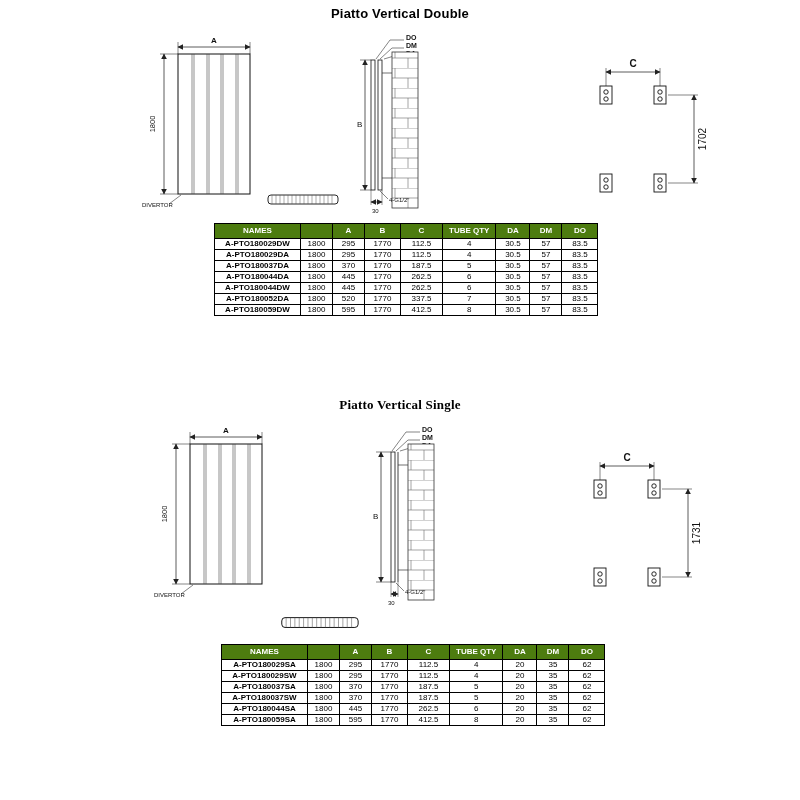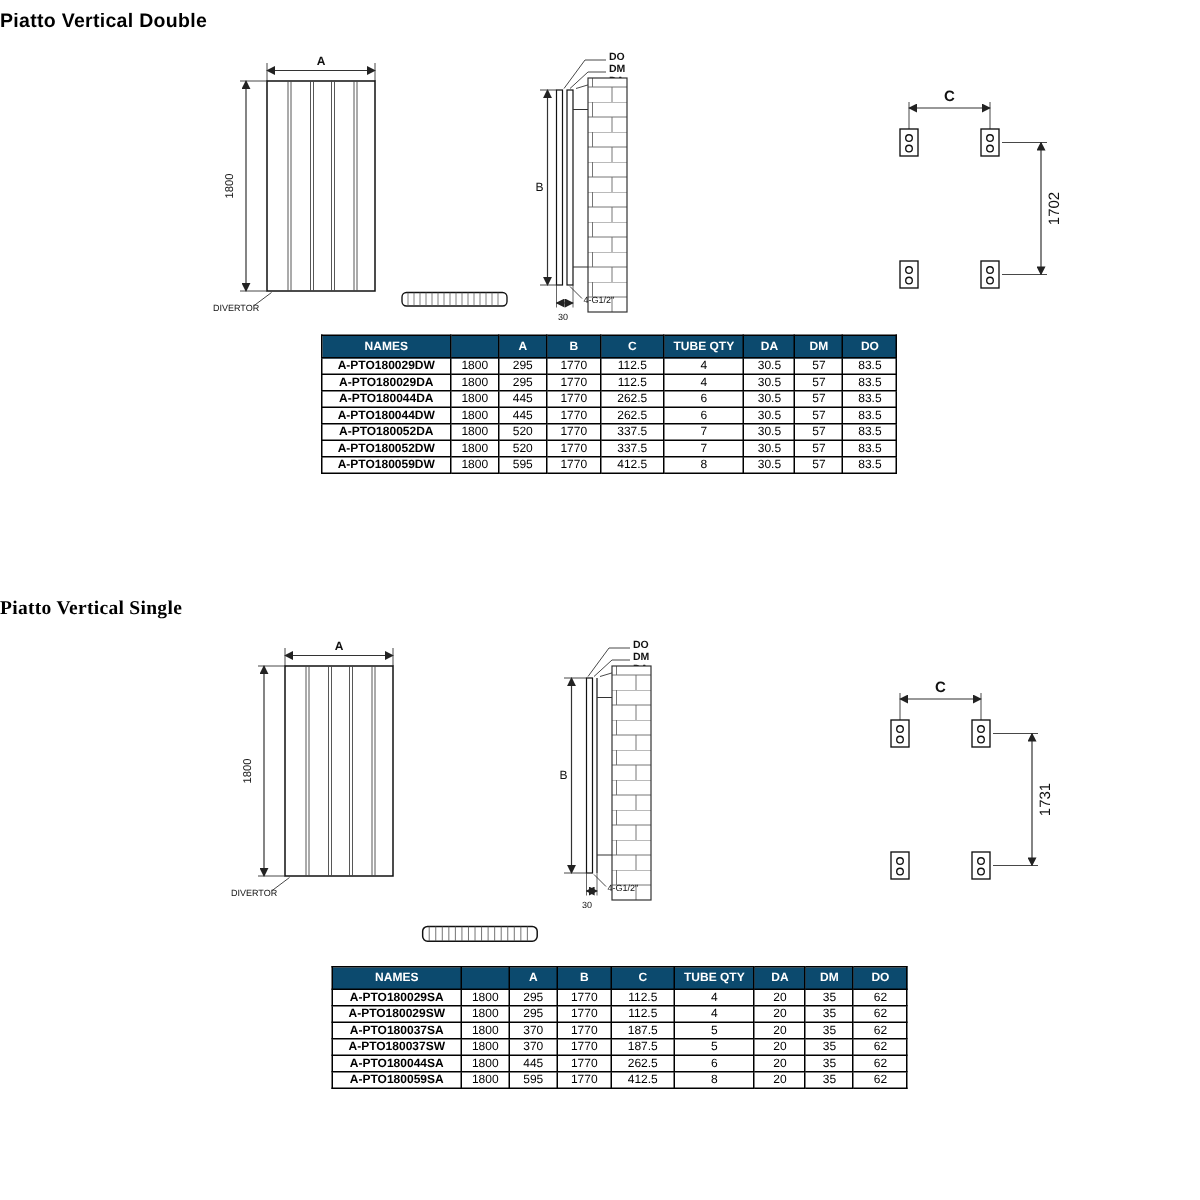--- a/index.html
+++ b/index.html
@@ -1,27 +1,27 @@
 <!DOCTYPE html>
 <html><head>
 <meta charset="utf-8">
 <style>
   * { margin:0; padding:0; box-sizing:border-box; }
   html,body { background:#ffffff; }
   body { font-family:"Liberation Sans", sans-serif; color:#000; }
   .canvas { position:relative; width:800px; height:800px; background:#fff; overflow:hidden; }
   .abs { position:absolute; }
-  .section-title { left:0; width:800px; font-size:13px; font-weight:bold; letter-spacing:0.2px; }
+  .section-title { left:0; width:800px; text-align:center; font-size:13px; font-weight:bold; letter-spacing:0.2px; }
   svg text { font-family:"Liberation Sans", sans-serif; fill:#111; }
   .spec-table { border-collapse:collapse; background:#fff; }
   .spec-table th, .spec-table td {
     border:1px solid #000; font-size:8px; line-height:1; padding:1px 2px;
     text-align:center; white-space:nowrap; vertical-align:middle;
   }
-  .spec-table th { background:#0c4a6e; color:#fff; font-weight:bold; padding:3px 6px; }
+  .spec-table th { background:#4d7c0f; color:#fff; font-weight:bold; padding:3px 6px; }
   .spec-table td:first-child { font-weight:bold; }
 </style>
 </head>
 <body>
 
 <div class="canvas">
 
   <svg width="0" height="0" style="position:absolute">
     <defs>
       <marker id="ah" viewBox="0 0 10 10" refX="9" refY="5" markerWidth="6" markerHeight="6" orient="auto-start-reverse" markerUnits="userSpaceOnUse">
@@ -173,20 +173,31 @@
           <td>1800</td>
           <td>295</td>
           <td>1770</td>
           <td>112.5</td>
           <td>4</td>
           <td>30.5</td>
           <td>57</td>
           <td>83.5</td>
         </tr>
         <tr>
+          <td>A-PTO180037DA</td>
+          <td>1800</td>
+          <td>370</td>
+          <td>1770</td>
+          <td>187.5</td>
+          <td>5</td>
+          <td>30.5</td>
+          <td>57</td>
+          <td>83.5</td>
+        </tr>
+        <tr>
           <td>A-PTO180044DA</td>
           <td>1800</td>
           <td>445</td>
           <td>1770</td>
           <td>262.5</td>
           <td>6</td>
           <td>30.5</td>
           <td>57</td>
           <td>83.5</td>
         </tr>
@@ -196,31 +207,20 @@
           <td>445</td>
           <td>1770</td>
           <td>262.5</td>
           <td>6</td>
           <td>30.5</td>
           <td>57</td>
           <td>83.5</td>
         </tr>
         <tr>
           <td>A-PTO180052DA</td>
-          <td>1800</td>
-          <td>520</td>
-          <td>1770</td>
-          <td>337.5</td>
-          <td>7</td>
-          <td>30.5</td>
-          <td>57</td>
-          <td>83.5</td>
-        </tr>
-        <tr>
-          <td>A-PTO180052DW</td>
           <td>1800</td>
           <td>520</td>
           <td>1770</td>
           <td>337.5</td>
           <td>7</td>
           <td>30.5</td>
           <td>57</td>
           <td>83.5</td>
         </tr>
         <tr>

